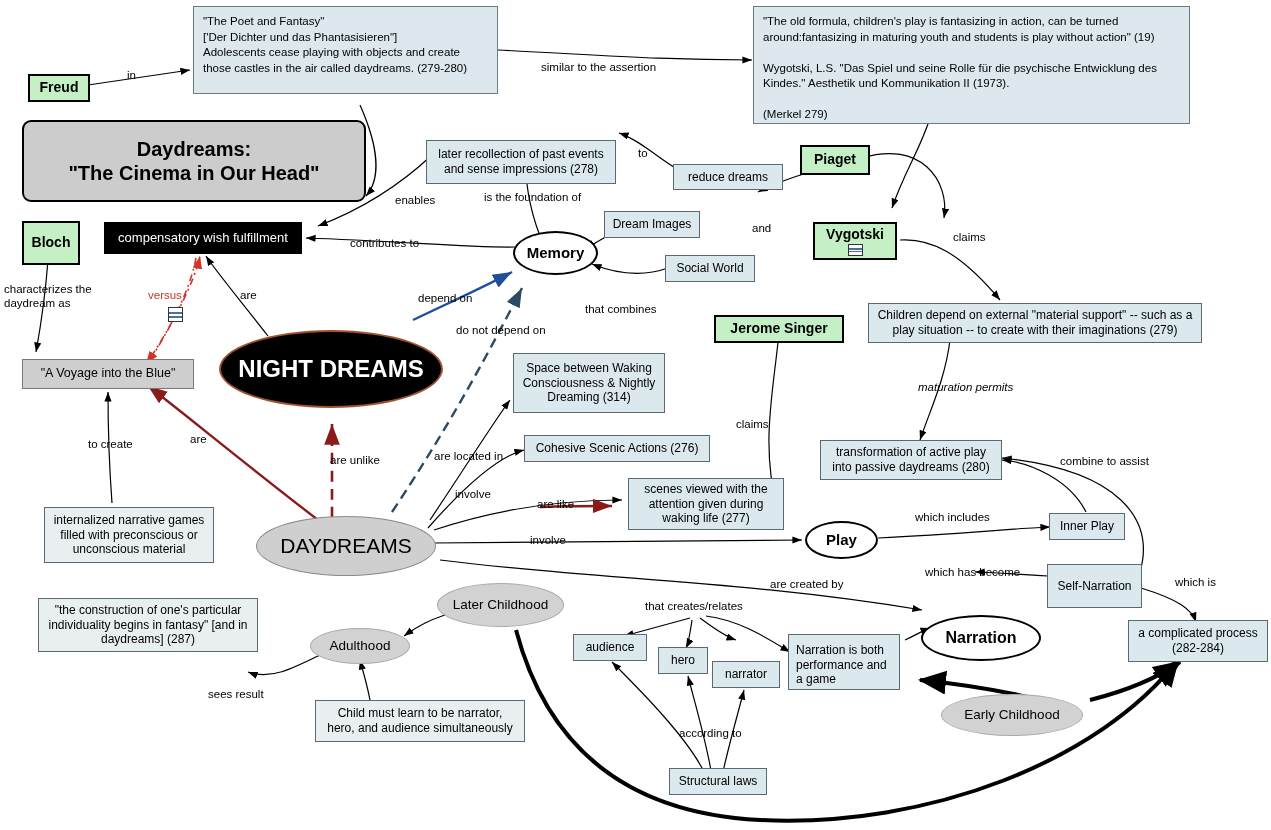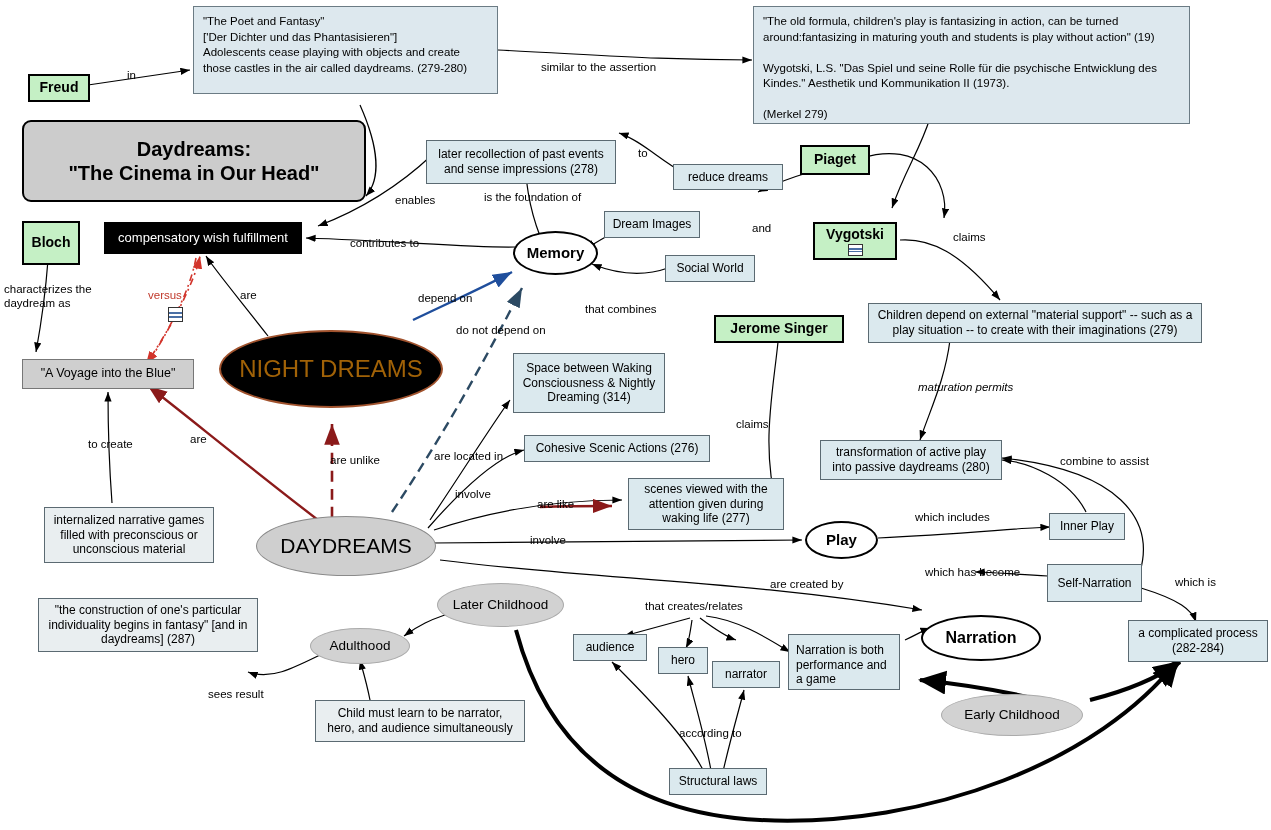--- a/index.html
+++ b/index.html
@@ -88,24 +88,24 @@
     border: 1px solid #777;
     color: #000;
     font-size: 12.5px;
     display: flex;
     align-items: center;
     justify-content: center;
     padding: 5px 8px;
   }
   .nd-ell-black {
     background: #000000;
-    color: #a16207;
+    color: #ffffff;
     border: 2px solid #a0522d;
     border-radius: 50%;
-    font-weight: normal;
+    font-weight: bold;
     display: flex;
     align-items: center;
     justify-content: center;
   }
   .nd-ell-white {
     background: #ffffff;
     border: 2px solid #000;
     border-radius: 50%;
     font-weight: bold;
     display: flex;
@@ -379,21 +379,21 @@
   </div>
 
   <div class="node nd-ell-white" style="left:805px; top:521px; width:73px; height:38px; font-size:15px;">
     <span>Play</span>
   </div>
 
   <div class="node nd-box" style="left:1049px; top:513px; width:76px; height:27px;">
     <span>Inner Play</span>
   </div>
 
-  <div class="node nd-box" style="left:1047px; top:564px; width:95px; height:38px;">
+  <div class="node nd-box" style="left:1047px; top:564px; width:95px; height:44px;">
     <span>Self-Narration</span>
   </div>
 
   <div class="node nd-ell-gray-plain" style="left:437px; top:583px; width:127px; height:44px;">
     <span>Later Childhood</span>
   </div>
 
   <div class="node nd-ell-gray-plain" style="left:310px; top:628px; width:100px; height:36px;">
     <span>Adulthood</span>
   </div>

